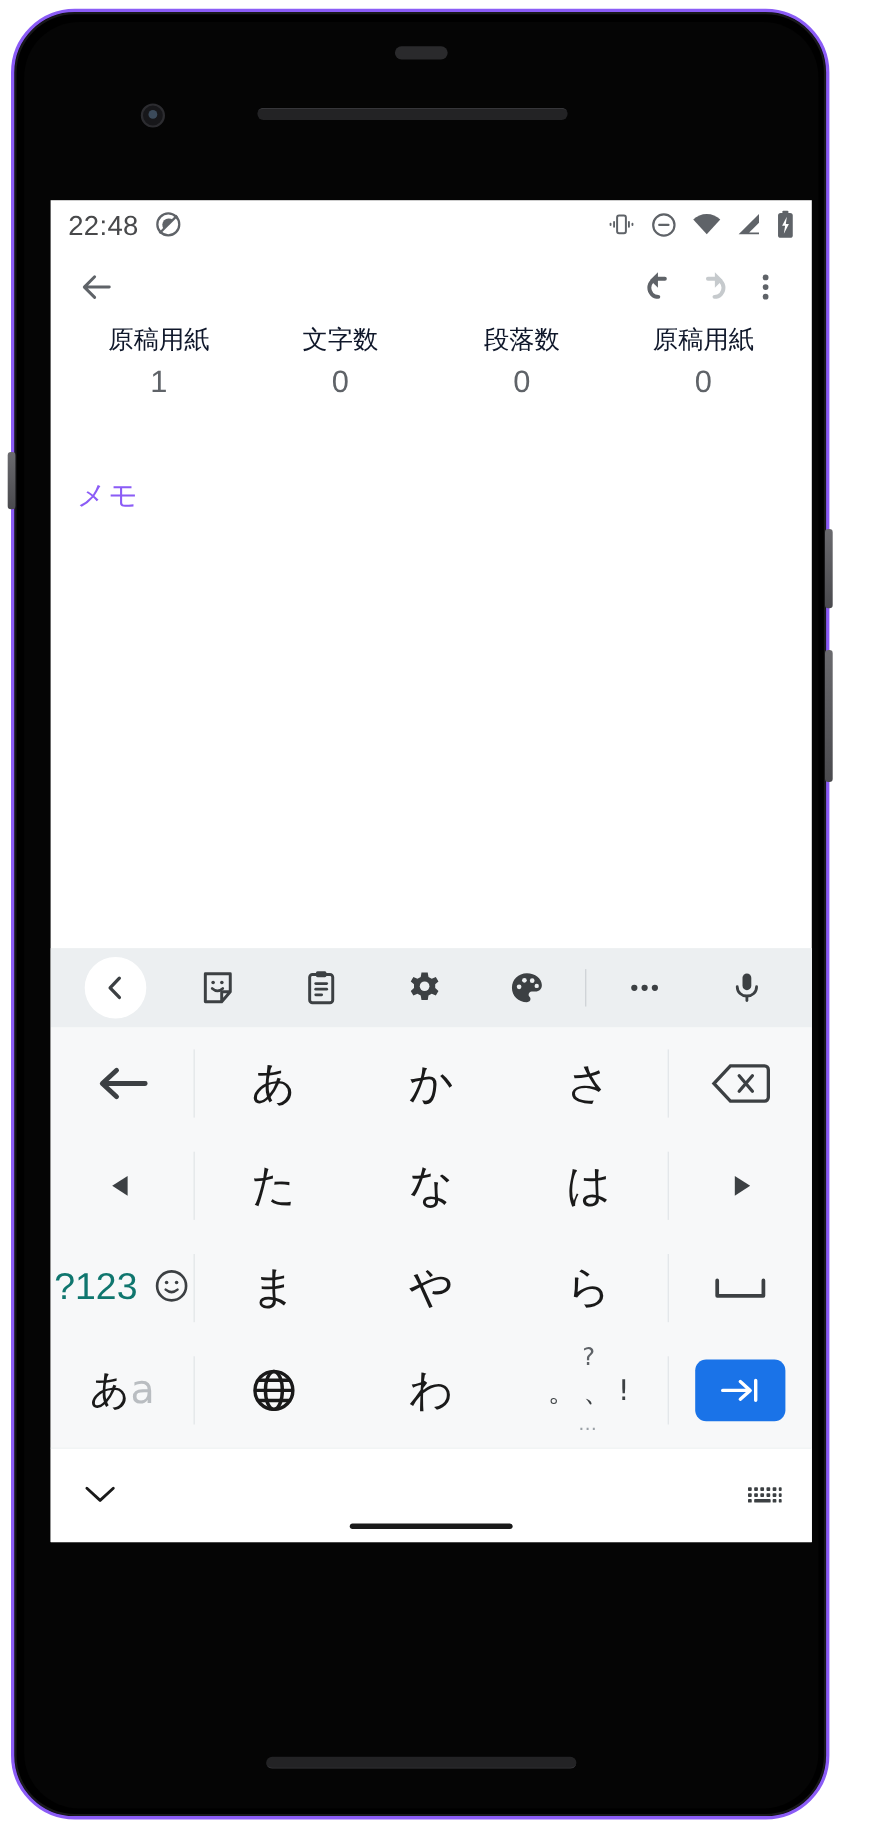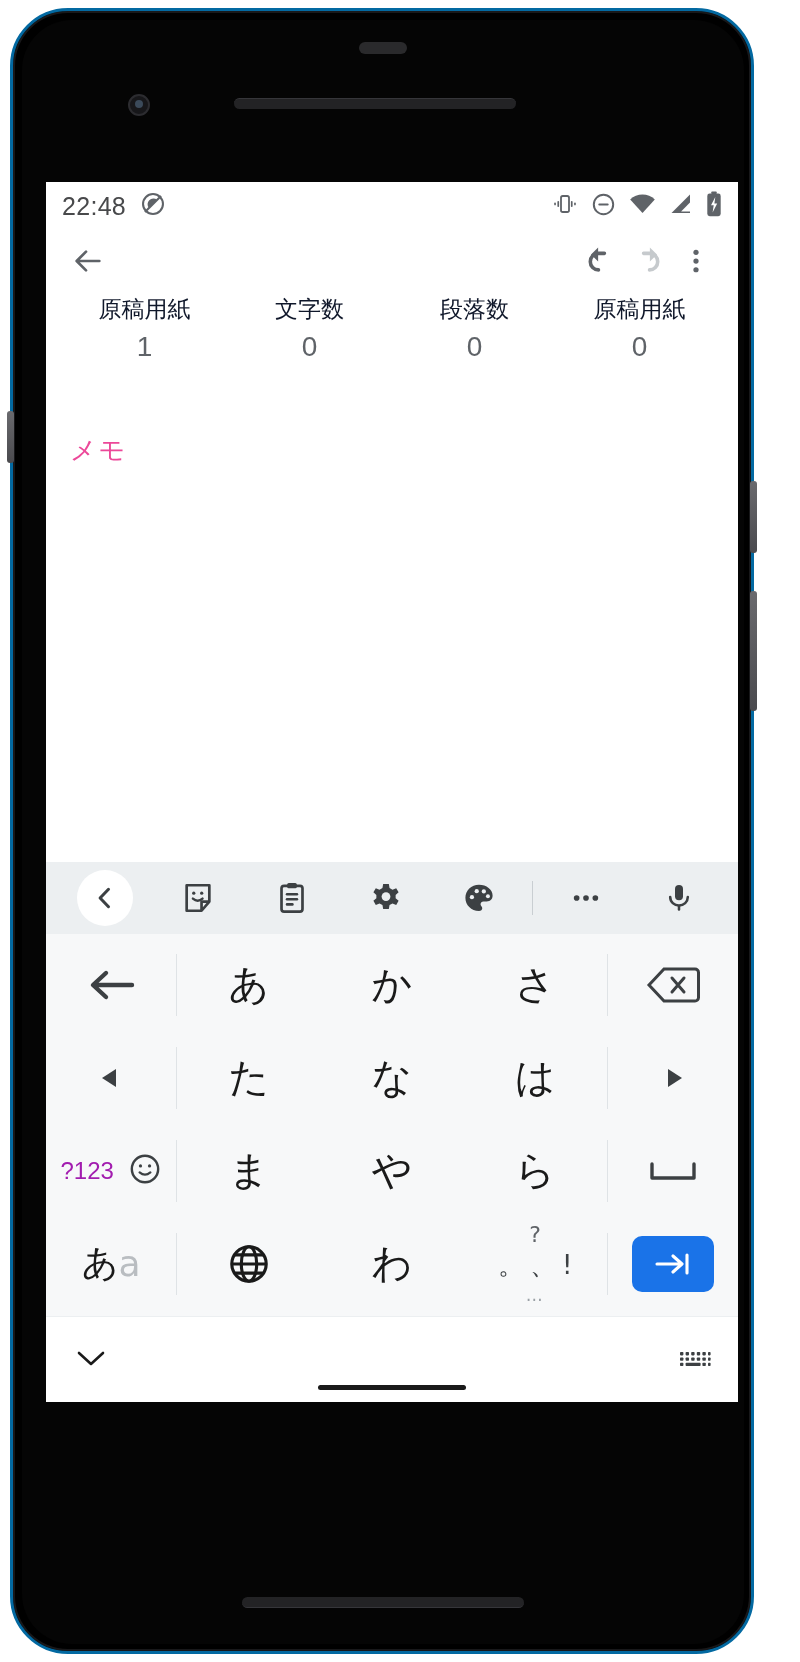--- a/index.html
+++ b/index.html
@@ -11,21 +11,21 @@
     overflow: hidden;
   }
 
   
   #phone-frame {
     position: absolute;
     left: 10px; top: 8px;
     width: 744px; height: 1646px;
     background: #000;
     border-radius: 58px;
-    border: 3px solid #0369a1;
+    border: 3px solid #8b5cf6;
     box-shadow: 0 0 0 2px #18181a inset;
   }
   .frame-side {
     position: absolute;
     background: linear-gradient(180deg,#6a6a6e,#4a4a4e);
     border-radius: 3px;
   }
   #side-btn-power { right: -6px; top: 470px; width: 7px; height: 72px; }
   #side-btn-vol   { right: -6px; top: 580px; width: 7px; height: 120px; }
   #side-btn-left  { left: -6px;  top: 400px; width: 7px; height: 52px; }
@@ -122,21 +122,21 @@
     font-size: 38px; color: #17181a; line-height: 1.25;
     font-family: "DejaVu Sans", sans-serif;
     display: flex; align-items: center;
   }
   #title-caret {
     display: inline-block; width: 3px; height: 44px;
     background: #17181a; margin-left: 2px;
   }
   #note-body-placeholder {
     margin-top: 36px;
-    font-size: 26px; color: #ec4899; letter-spacing: 2px;
+    font-size: 26px; color: #8b5cf6; letter-spacing: 2px;
     font-family: "DejaVu Sans", sans-serif;
   }
 
   
   #keyboard {
     position: absolute; left: 0; right: 0; bottom: 0;
     background: #f7f8f9;
   }
   #kb-toolbar {
     height: 72px;
@@ -165,21 +165,21 @@
     font-family: "DejaVu Sans", sans-serif;
     color: #1a1a1a;
     user-select: none;
   }
   .key-fn { flex: 1.32; }
   .key-char { flex: 1.45; font-size: 40px; }
   .key-sep {
     flex: 0 0 1px; align-self: center; height: 62px; background: #dfe3e6;
   }
 
-  #key-123 { font-size: 24px; color: #a21caf; font-family: "Liberation Sans", sans-serif; }
+  #key-123 { font-size: 34px; color: #0f766e; font-family: "Liberation Sans", sans-serif; }
   #key-emoji { margin-left: 14px; }
   #key-kana-alpha { font-size: 36px; }
   #key-kana-alpha .kana { color: #1a1a1a; }
   #key-kana-alpha .alpha { color: #b9bdc1; }
 
   .punct-key { flex-direction: column; gap: 0px; }
   .punct-top { font-size: 22px; color: #5f6368; line-height: 1; margin-bottom: 2px; }
   .punct-mid { font-size: 26px; color: #3c4043; display: flex; align-items: center; gap: 6px; }
   .punct-bot { font-size: 17px; color: #9aa0a6; line-height: 1; margin-top: 4px; letter-spacing: 2px; }
 

